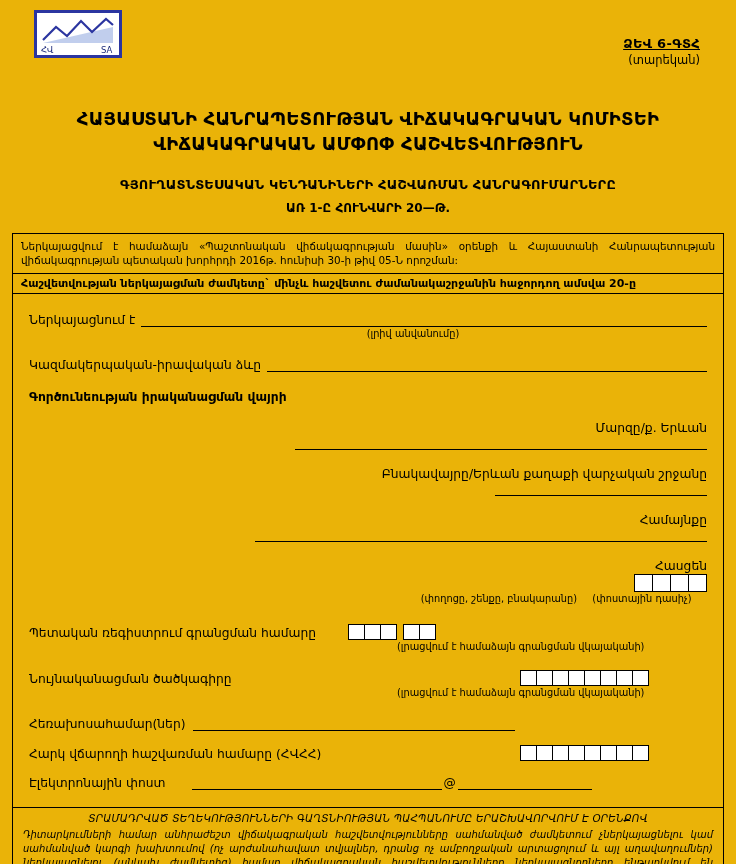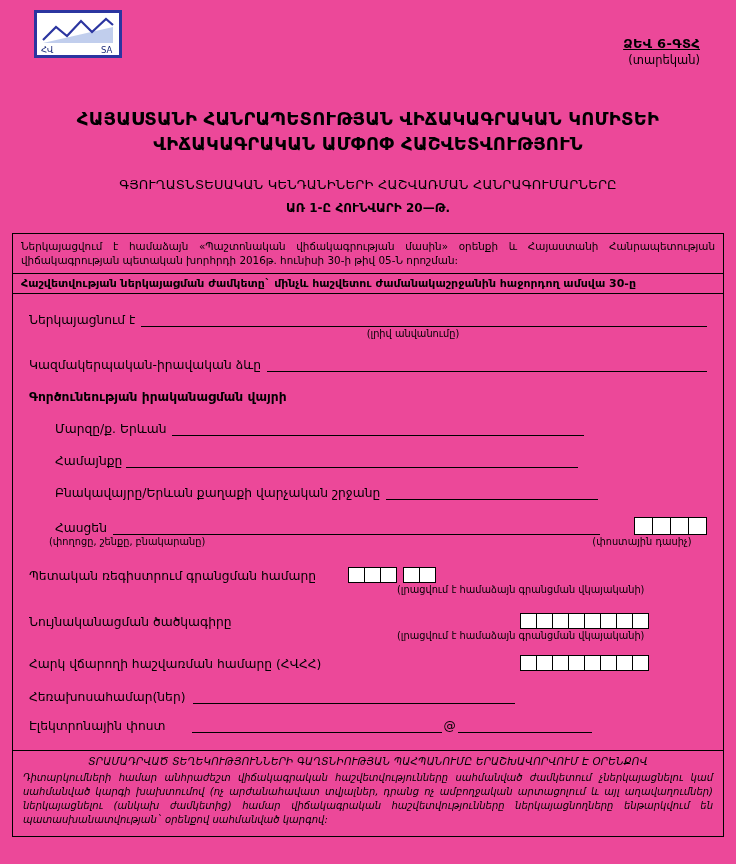--- a/index.html
+++ b/index.html
@@ -1,50 +1,50 @@
 <!DOCTYPE html>
 <html><head>
 <meta charset="utf-8">
 <style>
   * { margin:0; padding:0; box-sizing:border-box; }
   body { background:#fff; }
   .page {
-    width:736px; height:864px; background:#ec4899; overflow:hidden;
+    width:736px; height:864px; background:#eab308; overflow:hidden;
     font-family:"DejaVu Sans", sans-serif; color:#000; position:relative;
   }
   .topbar { display:flex; justify-content:space-between; align-items:flex-start; padding:10px 36px 0 34px; }
   .logo { width:88px; height:48px; }
   .code-block { text-align:right; margin-top:26px; }
   .form-code { font-size:13px; font-weight:bold; text-decoration:underline; letter-spacing:.3px; }
   .form-period { font-size:11.5px; margin-top:2px; }
   .h1 { text-align:center; font-weight:bold; font-size:18px; letter-spacing:.2px; line-height:1.38; }
   .h1-wrap { margin-top:40px; }
-  .h2 { text-align:center; font-weight:normal; font-size:13px; margin-top:20px; letter-spacing:.2px; }
+  .h2 { text-align:center; font-weight:bold; font-size:13px; margin-top:20px; letter-spacing:.2px; }
   .h3 { text-align:center; font-weight:bold; font-size:12px; margin-top:9px; }
   .main-box { margin:18px 12px 0; border:1px solid #000; }
   .intro { font-size:10.4px; line-height:1.4; padding:5px 8px 5px; text-align:justify; }
   .deadline { border-top:1px solid #000; border-bottom:1px solid #000; font-weight:bold; font-size:11px; padding:3px 8px; }
   .fields { padding:6px 16px 1px; font-size:12.3px; }
   .row { display:flex; align-items:flex-end; }
   .lbl { white-space:nowrap; }
   .fill { flex:1; border-bottom:1px solid #000; height:15px; margin-left:6px; }
   .uline { display:inline-block; border-bottom:1px solid #000; height:15px; }
   .hint { font-size:9.8px; }
   .mt12{margin-top:12px}.mt14{margin-top:14px}.mt17{margin-top:17px}.mt18{margin-top:18px}.mt20{margin-top:20px}
   .heading-bold { font-weight:bold; margin-top:18px; }
-  .indent { margin-left:26px; }
+  .indent { margin-left:26px;flex-direction:column; }
   .center-under { text-align:center; padding-left:90px; margin-top:1px; }
   .cells { display:inline-flex; }
   .cell { width:17px; height:16px; border:1px solid #000; margin-left:-1px; background:#fff; }
   .cells .cell:first-child { margin-left:0; }
   .postal .cell { width:19px; height:18px; }
   .cellgap { width:6px; }
   .addr-cells { margin-left:34px; }
   .hint-row { display:flex; margin-top:1px; }
-  .hint-left { flex:1; text-align:left; padding-left:20px; }
+  .hint-left { flex:1; text-align:right; padding-left:20px; }
   .hint-right { width:130px; text-align:center; }
   .reg-cells { margin-left:32px; }
   .right-cells { margin-left:auto; margin-right:58px; }
   .hint-indent { padding-left:368px; margin-top:1px; }
   .phone-fill { flex:0 0 322px; border-bottom:1px solid #000; height:15px; margin-left:8px; }
   .u-email1 { width:250px; margin-left:26px; }
   .u-email2 { width:134px; }
   .at { padding:0 2px; }
   .footer-sep { border-top:1px solid #000; margin-top:16px; }
   .conf-title { text-align:center; font-size:10.4px; letter-spacing:.2px; padding:4px 6px 2px;font-style:italic; }
@@ -74,21 +74,21 @@
   <div class="h1-wrap">
     <div class="h1">ՀԱՅԱՍՏԱՆԻ ՀԱՆՐԱՊԵՏՈՒԹՅԱՆ ՎԻՃԱԿԱԳՐԱԿԱՆ ԿՈՄԻՏԵԻ</div>
     <div class="h1">ՎԻՃԱԿԱԳՐԱԿԱՆ ԱՄՓՈՓ ՀԱՇՎԵՏՎՈՒԹՅՈՒՆ</div>
   </div>
   <div class="h2">ԳՅՈՒՂԱՏՆՏԵՍԱԿԱՆ ԿԵՆԴԱՆԻՆԵՐԻ ՀԱՇՎԱՌՄԱՆ ՀԱՆՐԱԳՈՒՄԱՐՆԵՐԸ</div>
   <div class="h3">ԱՌ 1-Ը ՀՈՒՆՎԱՐԻ 20—Թ.</div>
 
   <div class="main-box">
 
     <div class="intro">Ներկայացվում է համաձայն «Պաշտոնական վիճակագրության մասին» օրենքի և Հայաստանի Հանրապետության վիճակագրության պետական խորհրդի 2016թ. հունիսի 30-ի թիվ 05-Ն որոշման:</div>
-    <div class="deadline">Հաշվետվության ներկայացման ժամկետը` մինչև հաշվետու ժամանակաշրջանին հաջորդող ամսվա 30-ը</div>
+    <div class="deadline">Հաշվետվության ներկայացման ժամկետը` մինչև հաշվետու ժամանակաշրջանին հաջորդող ամսվա 20-ը</div>
 
     <div class="fields">
 
       <div class="row mt12">
         <span class="lbl">Ներկայացնում է</span>
         <span class="fill"></span>
       </div>
       <div class="hint center-under">(լրիվ անվանումը)</div>
 
       <div class="row mt18">
@@ -97,27 +97,27 @@
       </div>
 
       <div class="heading-bold">Գործունեության իրականացման վայրի</div>
 
       <div class="row mt17 indent">
         <span class="lbl">Մարզը/ք. Երևան</span>
         <span class="uline" style="width:412px; margin-left:6px;"></span>
       </div>
 
       <div class="row mt17 indent">
-        <span class="lbl">Համայնքը</span>
-        <span class="uline" style="width:452px; margin-left:4px;"></span>
+        <span class="lbl">Բնակավայրը/Երևան քաղաքի վարչական շրջանը</span>
+        <span class="uline" style="width:212px; margin-left:6px;"></span>
       </div>
 
       <div class="row mt17 indent">
-        <span class="lbl">Բնակավայրը/Երևան քաղաքի վարչական շրջանը</span>
-        <span class="uline" style="width:212px; margin-left:6px;"></span>
+        <span class="lbl">Համայնքը</span>
+        <span class="uline" style="width:452px; margin-left:4px;"></span>
       </div>
 
       <div class="row mt17 indent">
         <span class="lbl">Հասցեն</span>
         <span class="fill"></span>
         <span class="cells postal addr-cells">
             <span class="cell"></span>
             <span class="cell"></span>
             <span class="cell"></span>
             <span class="cell"></span>
@@ -151,37 +151,37 @@
             <span class="cell"></span>
             <span class="cell"></span>
             <span class="cell"></span>
             <span class="cell"></span>
             <span class="cell"></span>
             <span class="cell"></span>
           </span>
       </div>
       <div class="hint hint-indent">(լրացվում է համաձայն գրանցման վկայականի)</div>
 
+      <div class="row mt18">
+        <span class="lbl">Հեռախոսահամար(ներ)</span>
+        <span class="phone-fill"></span>
+      </div>
+
       <div class="row mt14">
         <span class="lbl">Հարկ վճարողի հաշվառման համարը (ՀՎՀՀ)</span>
         <span class="cells right-cells">
             <span class="cell"></span>
             <span class="cell"></span>
             <span class="cell"></span>
             <span class="cell"></span>
             <span class="cell"></span>
             <span class="cell"></span>
             <span class="cell"></span>
             <span class="cell"></span>
           </span>
-      </div>
-
-      <div class="row mt18">
-        <span class="lbl">Հեռախոսահամար(ներ)</span>
-        <span class="phone-fill"></span>
       </div>
 
       <div class="row mt14">
         <span class="lbl">Էլեկտրոնային փոստ</span>
         <span class="uline u-email1"></span>
         <span class="at">@</span>
         <span class="uline u-email2"></span>
       </div>
 
     </div>

